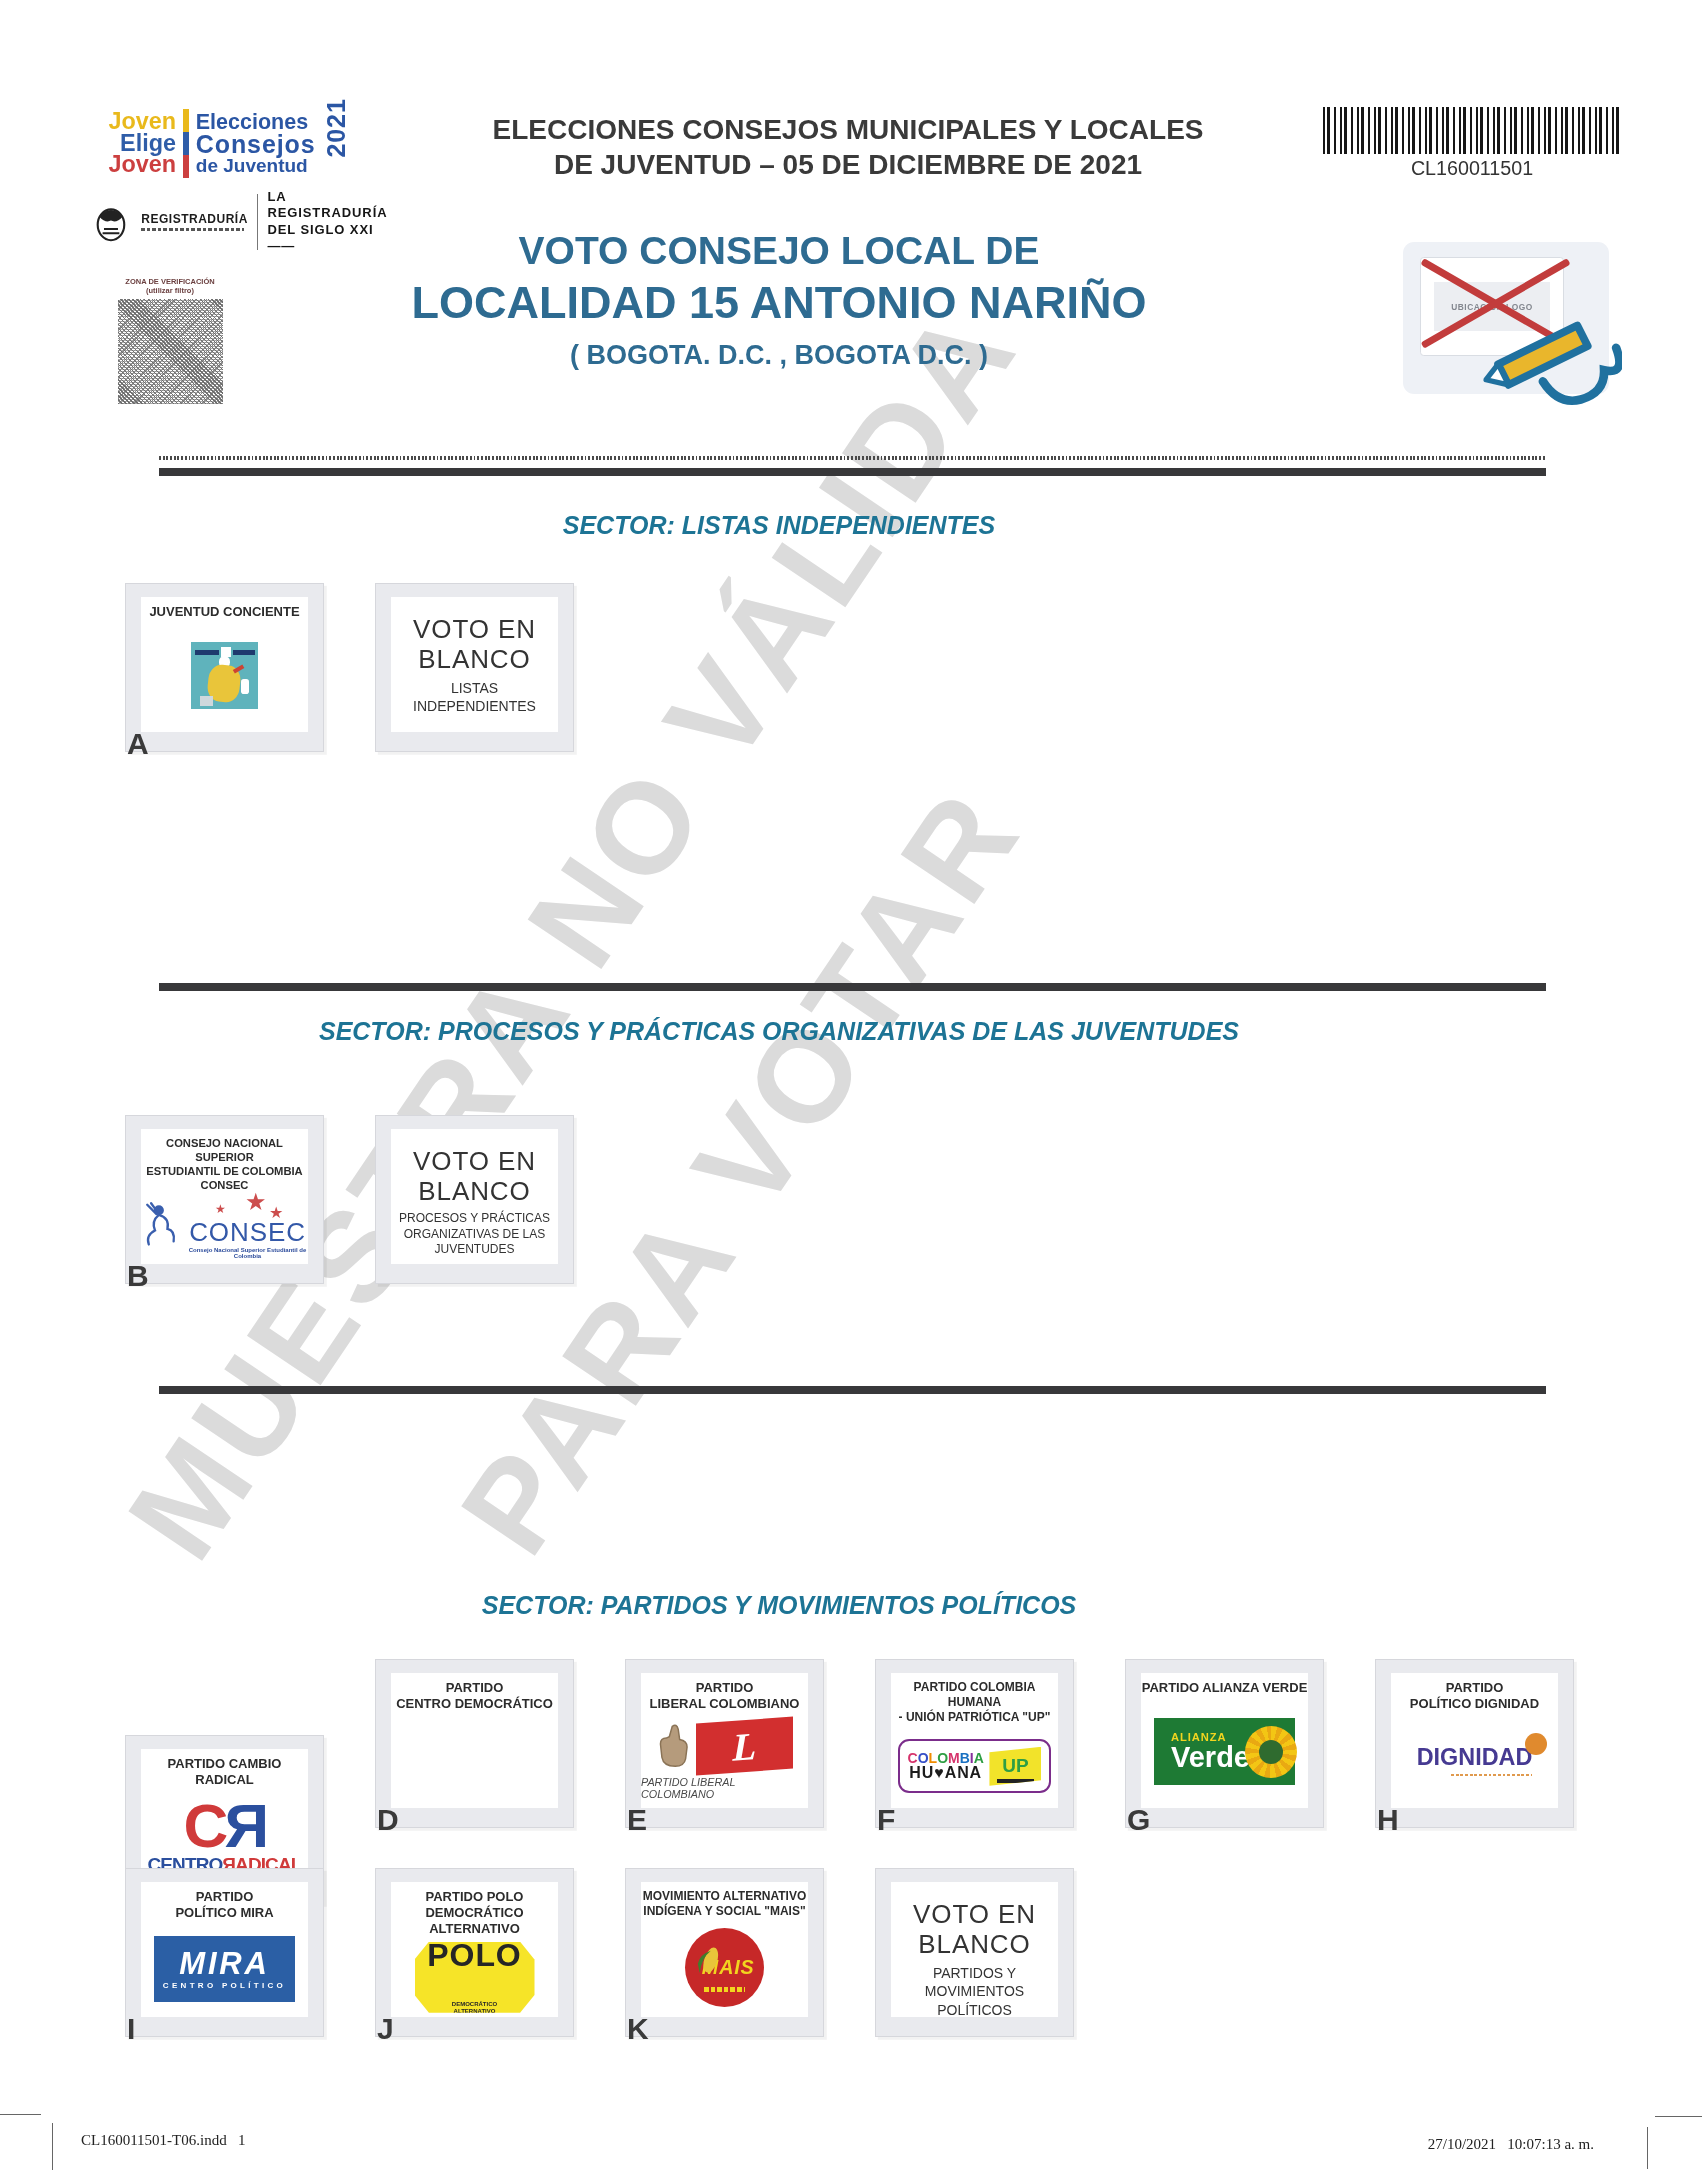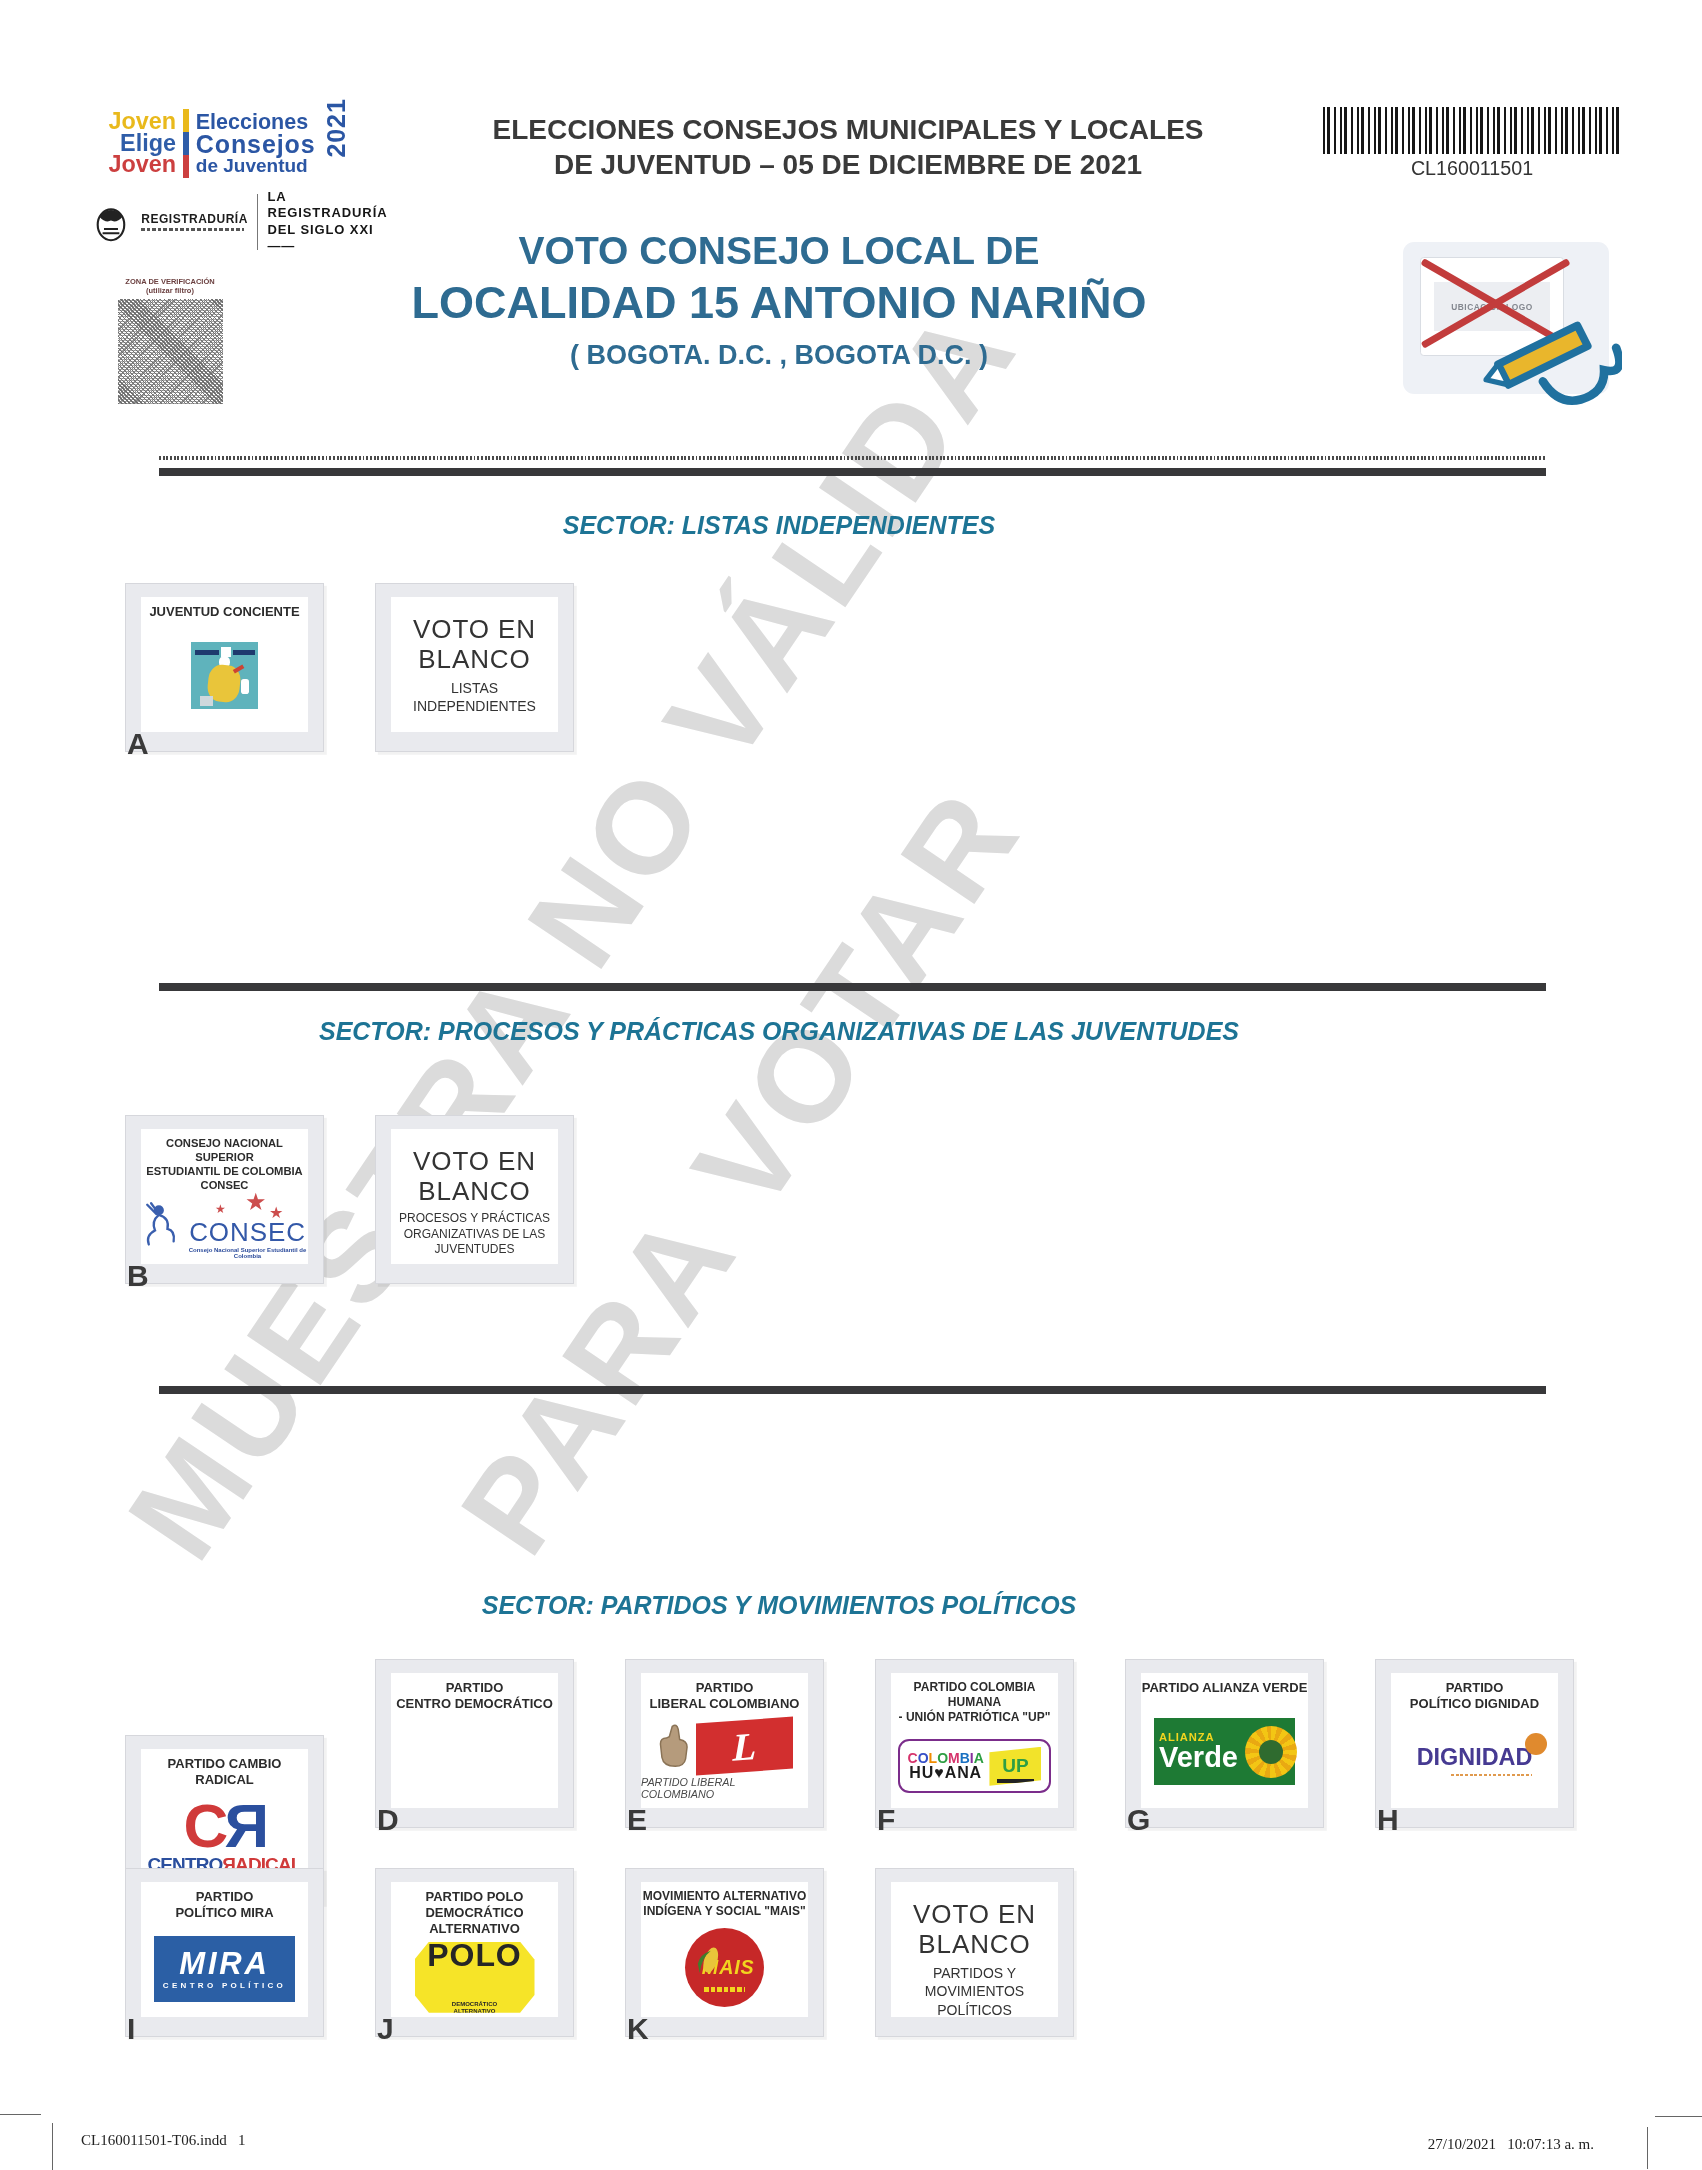--- a/index.html
+++ b/index.html
@@ -94,21 +94,21 @@
   .lib-l{font-family:"Liberation Serif",serif;font-style:italic;font-weight:bold;font-size:39px;color:#fff;}
   .lib-cap{font-style:italic;font-size:10.8px;color:#4a4a4a;margin-top:2.8px;}
   .ch-box{border:2.8px solid #7b2d8b;border-radius:11.2px;padding:5.6px 7.5px;display:flex;align-items:center;gap:5.6px;}
   .ch-col1{text-align:center;line-height:1;}
   .ch-colombia{font-size:14px;font-weight:900;letter-spacing:0;}
   .ch-humana{font-size:16px;font-weight:900;color:#1c1c1c;letter-spacing:0.9px;}
   .ch-flag{position:relative;width:52px;height:39px;background:#f2e32a;
            clip-path:polygon(0 14%,100% 0,100% 86%,0 100%);display:flex;align-items:center;justify-content:center;}
   .ch-up{font-size:19px;font-weight:900;color:#2f9e44;}
   .ch-bar{position:absolute;left:7.5px;bottom:2.8px;width:37px;height:3.7px;background:#222;}
-  .av-rect{position:relative;width:141px;height:67px;background:#1e7a34;display:flex;flex-direction:column;justify-content:center;padding-left:5px;box-sizing:border-box;}
+  .av-rect{position:relative;width:141px;height:67px;background:#1e7a34;display:flex;flex-direction:column;justify-content:center;padding-left:17px;box-sizing:border-box;}
   .av-alianza{font-size:11.2px;font-weight:900;color:#f2d51f;letter-spacing:0.9px;}
   .av-verde{font-size:29px;font-weight:900;color:#fff;line-height:1;}
   .sunflower{position:absolute;right:-1.9px;top:7.5px;width:52px;height:52px;border-radius:50%;
      background:repeating-conic-gradient(#f3c614 0 14deg,#e9a912 14deg 28deg);}
   .sunflower:after{content:"";position:absolute;left:14px;top:14px;width:24px;height:24px;border-radius:50%;background:#2f6b2f;}
   .dig-wrap{position:relative;text-align:center;}
   .dig-name{font-size:23.4px;font-weight:900;color:#463a92;letter-spacing:0;}
   .dig-dot{position:absolute;right:-15px;top:-11.2px;width:22.5px;height:22.5px;border-radius:50%;background:#e08a2e;}
   .dig-url{margin:2.8px 0 0 auto;width:81px;height:2.8px;background:repeating-linear-gradient(90deg,#e09a4e 0 2.8px,transparent 2.8px 4.7px);}
   .mira-rect{width:141px;height:66px;background:#2b5fa5;display:flex;flex-direction:column;align-items:center;justify-content:center;}

